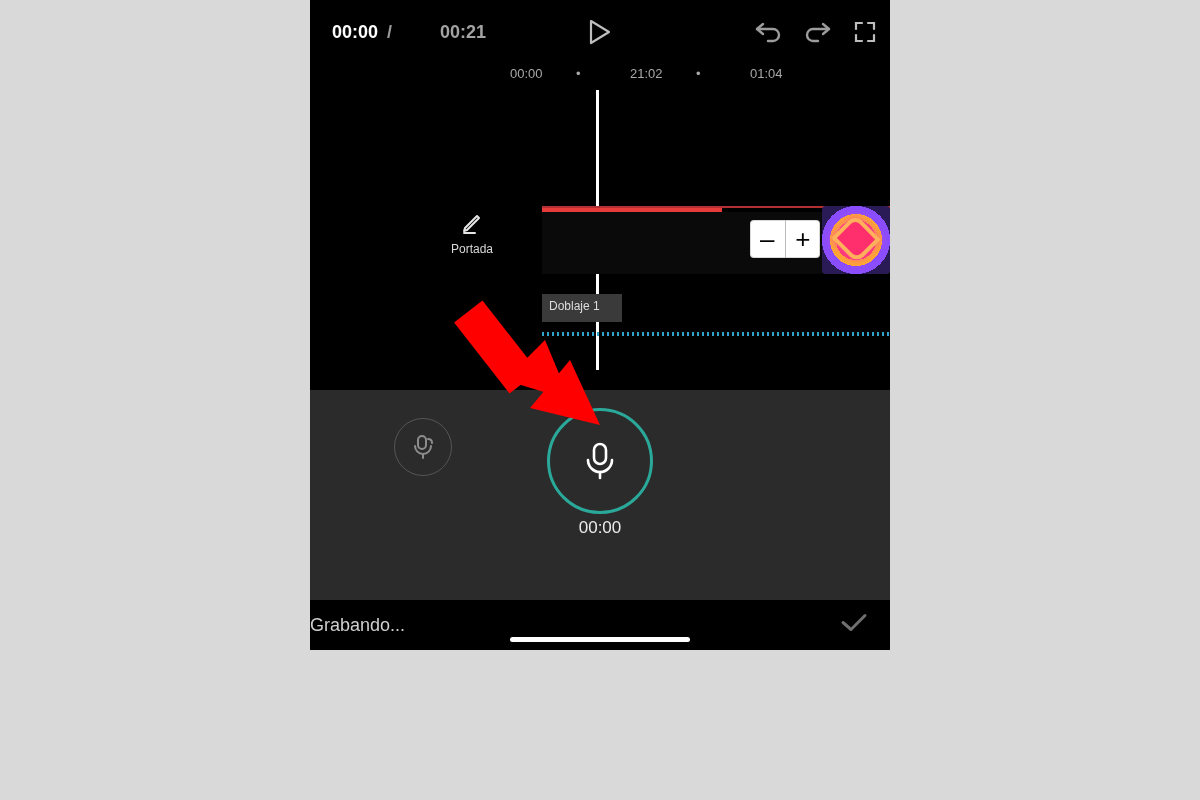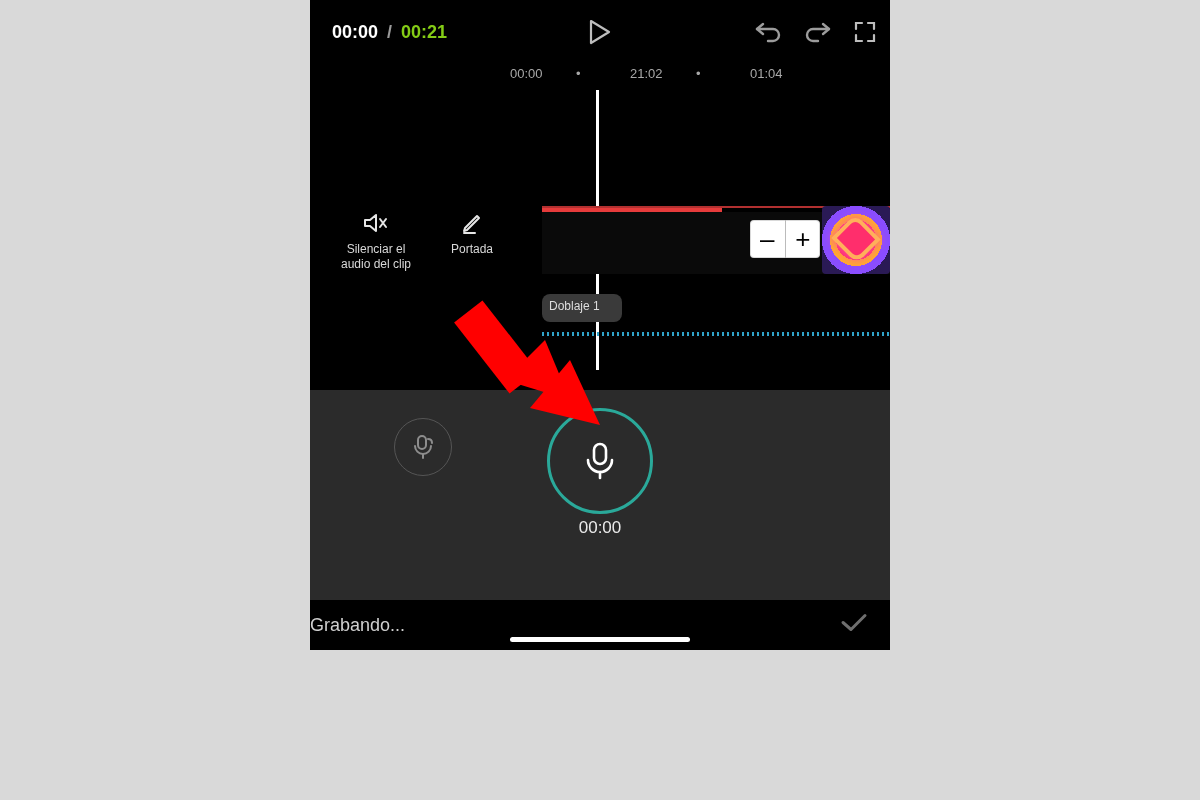--- a/index.html
+++ b/index.html
@@ -4,21 +4,21 @@
 <style>
   html,body{margin:0;padding:0;width:1200px;height:800px;background:#d9d9d9;font-family:-apple-system,Helvetica,Arial,sans-serif;}
   .stage{position:relative;width:1200px;height:800px;}
   .phone{position:absolute;left:310px;top:0;width:580px;height:650px;background:#000;overflow:hidden;}
 
   
   .topbar{position:absolute;left:0;top:0;width:100%;height:64px;display:flex;align-items:center;color:#eee;}
   .time{margin-left:22px;font-size:18px;font-weight:600;}
   .time .cur{color:#fff;}
   .time .sep{color:#9a9a9a;margin:0 4px;}
-  .time .tot{color:#84cc16;}
+  .time .tot{color:#a3a3a3;margin-left:39px;}
   .play{position:absolute;left:50%;top:50%;transform:translate(-50%,-50%);}
   .right-controls{position:absolute;right:14px;top:0;height:64px;display:flex;align-items:center;gap:22px;}
   .ico svg{display:block;}
 
   
   .ruler{position:absolute;left:0;top:62px;width:100%;height:26px;color:#a8a8a8;font-size:13px;}
   .ruler span{position:absolute;top:4px;}
   .rt0{left:200px;} .rdot1{left:266px;} .rt2{left:320px;} .rdot2{left:386px;} .rt4{left:440px;}
   .rdot{top:4px;}
 
@@ -28,21 +28,21 @@
   .tlwrap{position:absolute;left:0;top:194px;width:100%;height:200px;}
   .track{position:absolute;left:232px;top:18px;width:348px;height:62px;background:#0a0a0a;}
   .track-top{position:absolute;left:232px;top:12px;width:348px;height:2px;background:#b23030;}
   .track-redbar{position:absolute;left:232px;top:14px;width:180px;height:4px;background:#e63b3b;}
   .thumb{position:absolute;right:0;top:12px;width:68px;height:68px;border-radius:4px;overflow:hidden;background:radial-gradient(circle at 50% 50%, #ff4fa3 0 14px, #ff2e6c 14px 20px, #ffaa2e 20px 26px, #8a4dff 26px 34px, #2a1a55 34px 100%);} 
   .thumb::after{content:"";position:absolute;left:50%;top:50%;width:28px;height:26px;transform:translate(-50%,-55%) rotate(45deg);background:#ff2e6c;border-radius:6px 0 6px 0;box-shadow:0 0 0 4px #ffb05a, 0 0 10px 4px #ff4fa3;}
   .zoom{position:absolute;right:70px;top:26px;width:70px;height:38px;background:#fff;border-radius:4px;display:flex;box-shadow:0 0 0 1px rgba(0,0,0,.15) inset;}
   .zoom div{flex:1;display:flex;align-items:center;justify-content:center;font-size:26px;color:#000;font-weight:400;}
   .zoom div:first-child{border-right:1px solid #bbb;}
 
-  .dubclip{position:absolute;left:232px;top:100px;width:80px;height:28px;background:#3a3a3a;border-radius:8px;color:#ddd;font-size:12px;padding:5px 7px;box-sizing:border-box;white-space:nowrap;overflow:hidden;}
+  .dubclip{position:absolute;left:232px;top:100px;width:80px;height:28px;background:#3a3a3a;border-radius:0;color:#ddd;font-size:12px;padding:5px 7px;box-sizing:border-box;white-space:nowrap;overflow:hidden;}
   .audiostripe{position:absolute;left:232px;top:138px;width:348px;height:4px;background:repeating-linear-gradient(90deg,#2fa3c9 0 2px,transparent 2px 5px);} 
 
   .playhead{position:absolute;left:286px;top:90px;width:3px;height:280px;background:#fff;}
 
   
   .sidebtn{position:absolute;top:210px;width:88px;text-align:center;color:#d8d8d8;font-size:12px;line-height:1.25;}
   .sb1{left:22px;} .sb2{left:118px;}
   .sidebtn .sicon{height:26px;display:flex;align-items:center;justify-content:center;margin-bottom:6px;}
 
   
@@ -103,29 +103,20 @@
     <div class="ruler">
       <span class="rt0">00:00</span>
       <span class="rdot rdot1">•</span>
       <span class="rt2">21:02</span>
       <span class="rdot rdot2">•</span>
       <span class="rt4">01:04</span>
     </div>
 
     <div class="playhead"></div>
 
-    <div class="sidebtn sb1">
-      <div class="sicon">
-        <svg width="26" height="22" viewBox="0 0 26 22" fill="none" stroke="#e6e6e6" stroke-width="2" stroke-linejoin="round">
-            <path d="M2 8 H7 L13 3 V19 L7 14 H2 Z"></path>
-            <path d="M17 7 L23 15 M23 7 L17 15" stroke-linecap="round"></path>
-          </svg>
-      </div>
-      <div>Silenciar el audio del clip</div>
-    </div>
     <div class="sidebtn sb2">
       <div class="sicon">
         <svg width="22" height="22" viewBox="0 0 22 22" fill="none" stroke="#e6e6e6" stroke-width="2" stroke-linejoin="round" stroke-linecap="round">
             <path d="M3 19 L6 18 L18 6 L16 4 L4 16 Z"></path>
             <path d="M3 21 H14"></path>
           </svg>
       </div>
       <div>Portada</div>
     </div>
 

